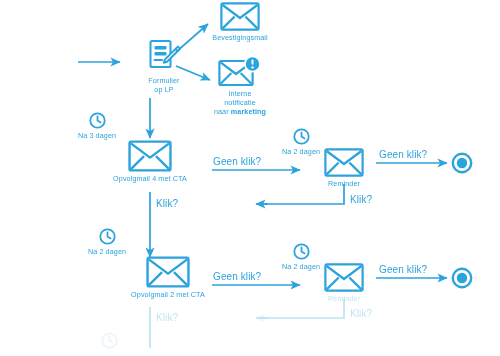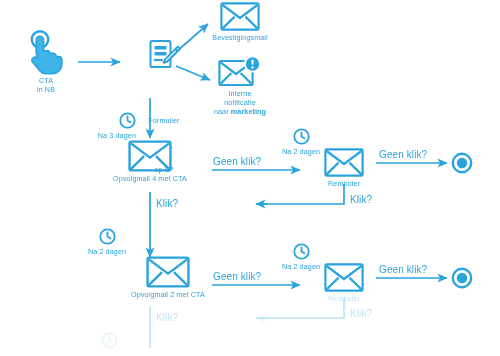--- a/index.html
+++ b/index.html
@@ -65,37 +65,22 @@
       <line x1="376" y1="278" x2="447" y2="278" marker-end="url(#ah)"></line>
     </g>
 
     <g stroke="#2BA3DC" stroke-width="1.7" fill="none" opacity="0.30">
       <path d="M344,299 L344,318 L260,318"></path>
       <line x1="268" y1="318" x2="256" y2="318" marker-end="url(#ahf1)"></line>
       <line x1="150" y1="307" x2="150" y2="348"></line>
     </g>
   </svg>
 
-  <div class="node" style="left:14px;top:28px;width:64px;">
-    <svg width="46" height="46" viewBox="0 0 46 46">
-      <circle cx="17" cy="11.5" r="8.2" fill="none" stroke="#2BA3DC" stroke-width="2.4"></circle>
-      <path d="M17 11.5 L17 26" stroke="#2BA3DC" stroke-width="5.4" stroke-linecap="round"></path>
-      <path d="M13.2 24.5 c0,-3 0,-9 0,-12.5 a3.7,3.7 0 0 1 7.4,0 c0,4.2 0,8.4 0,11.2
-               l2.6,-0.6 a3.1,3.1 0 0 1 3.8,2.4 l0,0.8
-               l2.6,-0.4 a3.1,3.1 0 0 1 3.6,2.6 l0,0.9
-               l2.3,-0.3 a3,3 0 0 1 3.4,2.9 l0,4.6
-               a9.6,9.6 0 0 1 -9.6,9.6 l-6.4,0
-               a8,8 0 0 1 -6,-2.8 l-7.2,-8.6
-               a3.2,3.2 0 0 1 4.6,-4.4 z" fill="#3FB4E8" stroke="#2BA3DC" stroke-width="1.6" stroke-linejoin="round"></path>
-    </svg>
-    <div class="lbl">CTA</div>
-    <div class="lbl" style="margin-top:0">in NB</div>
-  </div>
-
-  <div class="node" style="left:136px;top:38px;width:56px;gap:40px;">
+
+  <div class="node" style="left:136px;top:38px;width:56px;">
     <svg width="36" height="36" viewBox="0 0 36 36">
       <rect x="4.5" y="3" width="20" height="26" rx="1.6" fill="none" stroke="#2BA3DC" stroke-width="2"></rect>
       <rect x="8.5" y="8" width="12" height="3.4" rx="1" fill="#2BA3DC"></rect>
       <rect x="8.5" y="14" width="12" height="3.4" rx="1" fill="#2BA3DC"></rect>
       <line x1="8.5" y1="22" x2="16" y2="22" stroke="#2BA3DC" stroke-width="2" stroke-linecap="round"></line>
       <path d="M31.8 8.6 l2.2,2.2 -13,13 -3.2,1 1,-3.2 z" fill="#fff" stroke="#2BA3DC" stroke-width="2" stroke-linejoin="round"></path>
       <path d="M29.4 11 l2.2,2.2" stroke="#2BA3DC" stroke-width="2"></path>
     </svg>
     <div class="lbl">Formulier</div>
     <div class="lbl" style="margin-top:0">op LP</div>
@@ -117,21 +102,21 @@
 
   <div class="node" style="left:192px;top:2px;width:96px;">
     <svg width="40" height="29" viewBox="0 0 40 29">
       <rect x="1.4" y="1.4" width="37.2" height="26.2" rx="1.6" fill="none" stroke="#2BA3DC" stroke-width="2.2"></rect>
       <path d="M2.6 3 L20 16 L37.4 3" fill="none" stroke="#2BA3DC" stroke-width="2.2" stroke-linejoin="round"></path>
       <path d="M2.6 26.4 L14.6 14.6 M37.4 26.4 L25.4 14.6" fill="none" stroke="#2BA3DC" stroke-width="2.2"></path>
     </svg>
     <div class="lbl">Bevestigingsmail</div>
   </div>
 
-  <div class="node" style="left:78px;top:112px;width:58px;align-items:flex-end;">
+  <div class="node" style="left:68px;top:112px;width:58px;">
     <svg width="17" height="17" viewBox="0 0 17 17">
       <circle cx="8.5" cy="8.5" r="7.2" fill="none" stroke="#2BA3DC" stroke-width="1.8"></circle>
       <path d="M8.5 4.4 L8.5 8.5 L11.6 10.4" fill="none" stroke="#2BA3DC" stroke-width="1.8" stroke-linecap="round"></path>
     </svg>
     <div class="lbl">Na 3 dagen</div>
   </div>
 
   <div class="node" style="left:94px;top:140px;width:112px;">
     <svg width="44" height="32" viewBox="0 0 40 29">
       <rect x="1.4" y="1.4" width="37.2" height="26.2" rx="1.6" fill="none" stroke="#2BA3DC" stroke-width="2.2"></rect>

